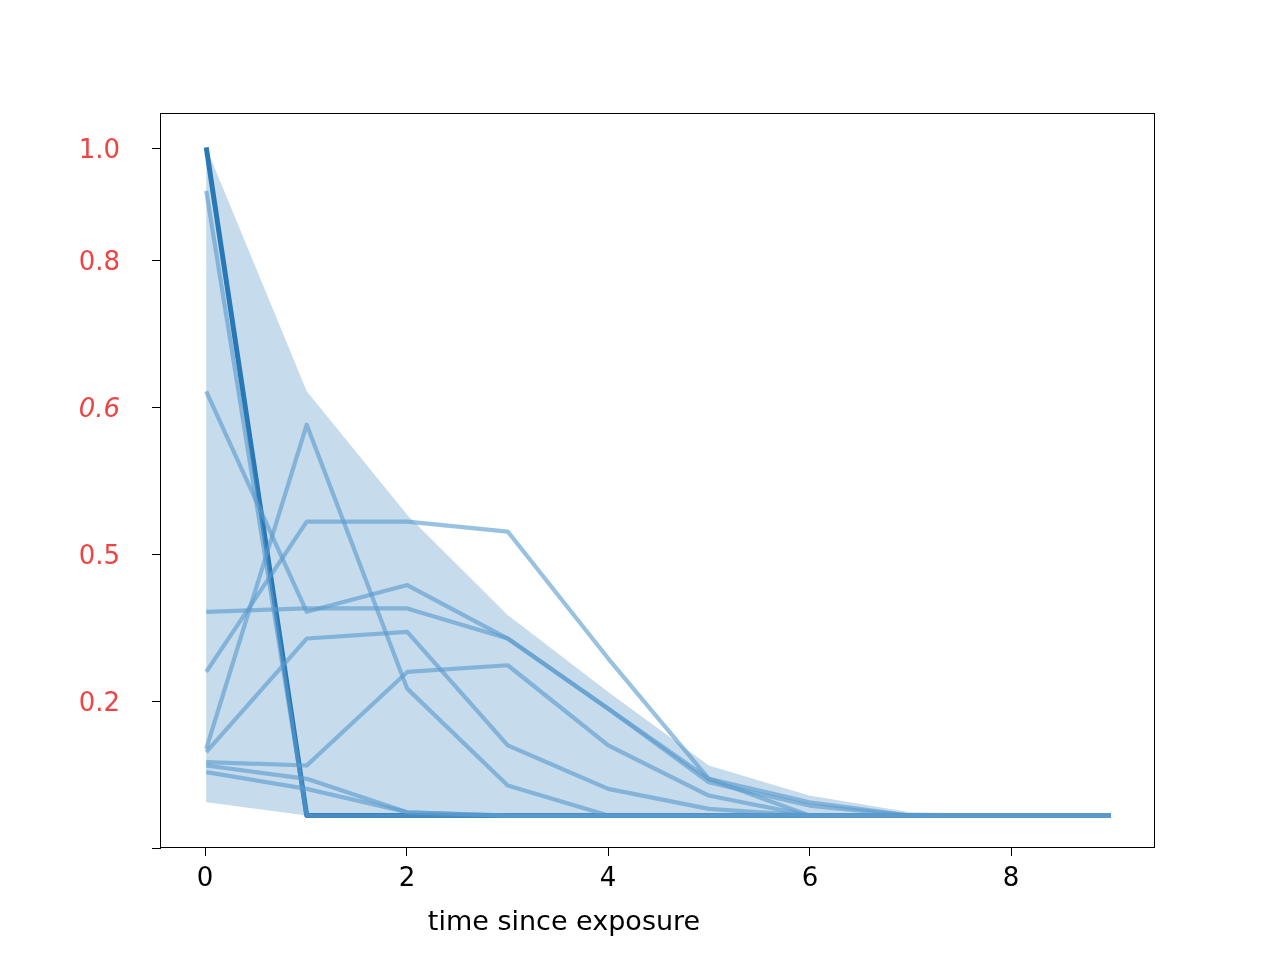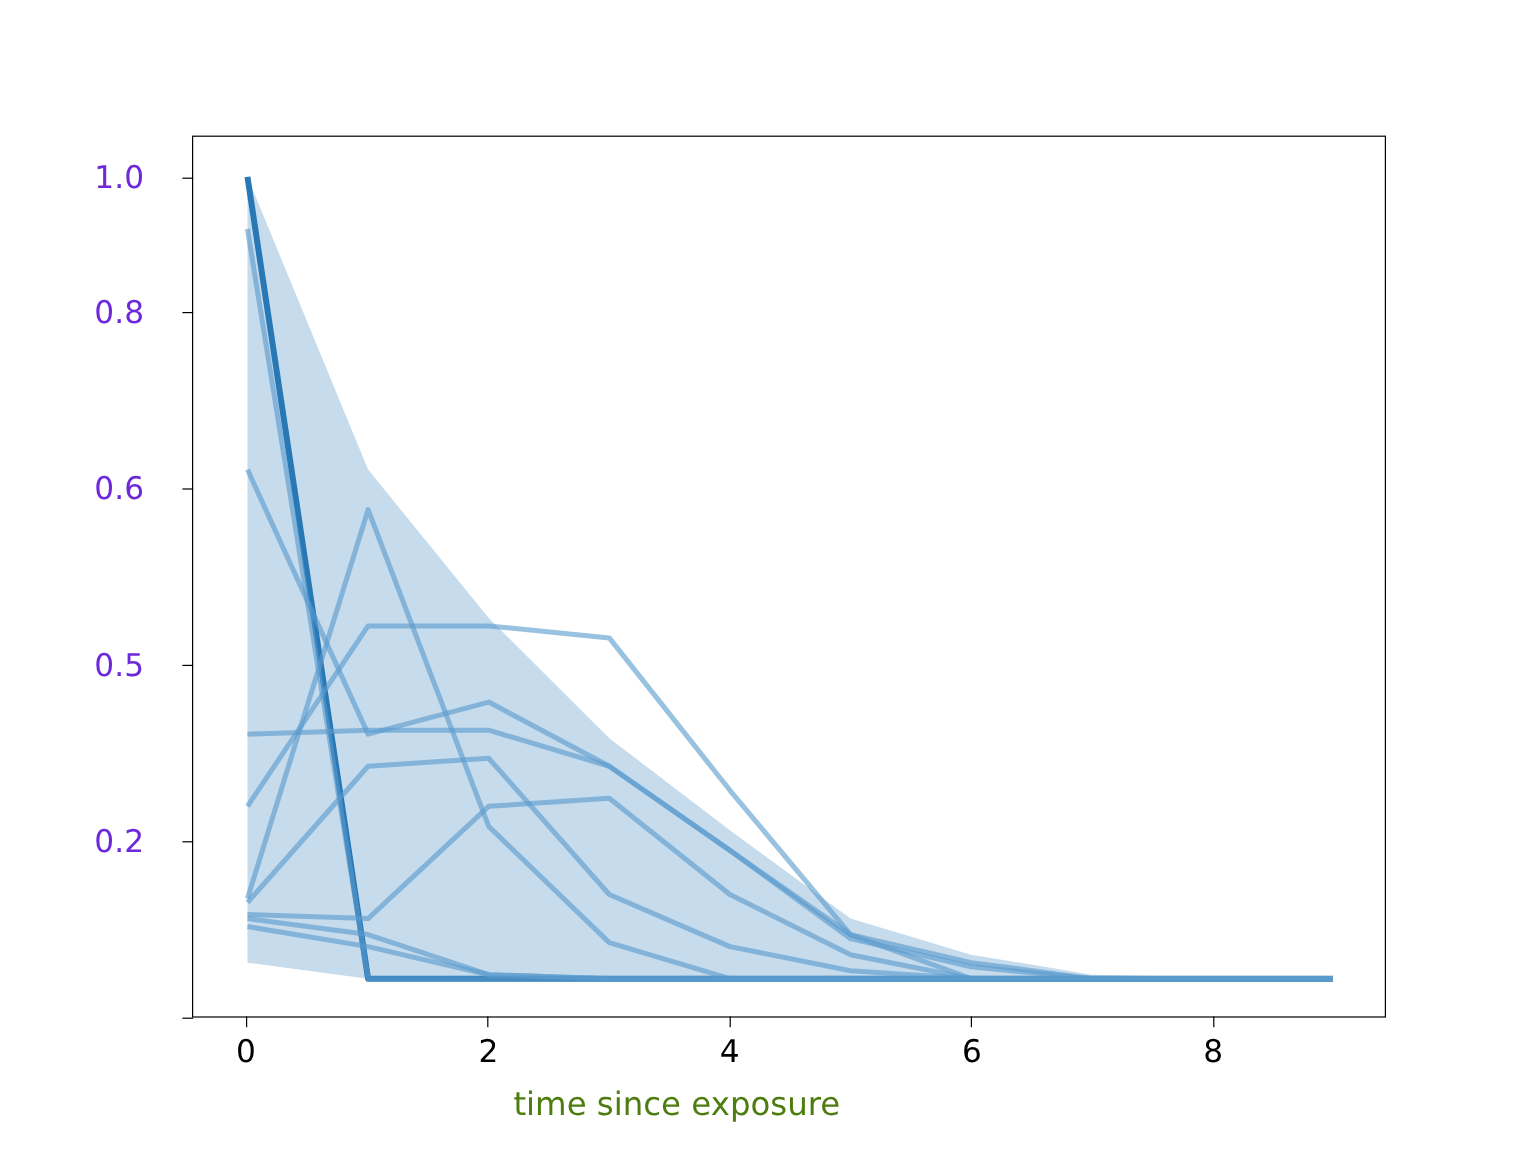--- a/index.html
+++ b/index.html
@@ -3,39 +3,39 @@
 <meta charset="utf-8">
 <style>
   html,body{margin:0;padding:0;background:#ffffff;}
   body{width:1280px;height:960px;overflow:hidden;
        font-family:"DejaVu Sans","Liberation Sans",sans-serif;}
   #figure{position:relative;width:1280px;height:960px;background:#ffffff;}
   #axes{position:absolute;left:160px;top:113px;width:995px;height:735px;
         border:1.3px solid #000000;box-sizing:border-box;background:transparent;}
   #plotsvg{position:absolute;left:0;top:0;width:995px;height:735px;display:block;}
   .ytick-label{position:absolute;right:1163px;text-align:right;
-     font-size:26px;color:#6d28d9;line-height:1;white-space:nowrap;}
+     font-size:26px;color:#ef4444;line-height:1;white-space:nowrap;}
   .xtick-label{position:absolute;text-align:center;font-size:26px;color:#000000;
      line-height:1;white-space:nowrap;}
   .tickmark{position:absolute;background:#000000;}
   #xlabel{position:absolute;top:905px;left:0;width:1128px;text-align:center;
-     font-size:27px;color:#4d7c0f;}
+     font-size:27px;color:#000000;}
   .ytick-row{position:absolute;left:0;width:160px;}
 </style>
 </head>
 <body>
 
 <div id="figure">
 
   <div class="ytick-row">
     
   </div>
   <div class="ytick-label" style="top:689px;right:1160px;">0.2</div>
   <div class="ytick-label" style="top:542px;right:1160px;">0.5</div>
-  <div class="ytick-label" style="top:395px;right:1160px;">0.6</div>
+  <div class="ytick-label" style="top:395px;right:1160px;font-style:italic;">0.6</div>
   <div class="ytick-label" style="top:248px;right:1160px;text-align:right;">0.8</div>
   <div class="ytick-label" style="top:136px;right:1160px;">1.0</div>
 
   <div class="tickmark" style="left:152px;top:848px;width:9px;height:1.3px;"></div>
   <div class="tickmark" style="left:152px;top:701px;width:9px;height:1.3px;"></div>
   <div class="tickmark" style="left:152px;top:554px;width:9px;height:1.3px;"></div>
   <div class="tickmark" style="left:152px;top:407px;width:9px;height:1.3px;"></div>
   <div class="tickmark" style="left:152px;top:260px;width:9px;height:1.3px;"></div>
   <div class="tickmark" style="left:152px;top:148px;width:9px;height:1.3px;"></div>
 

